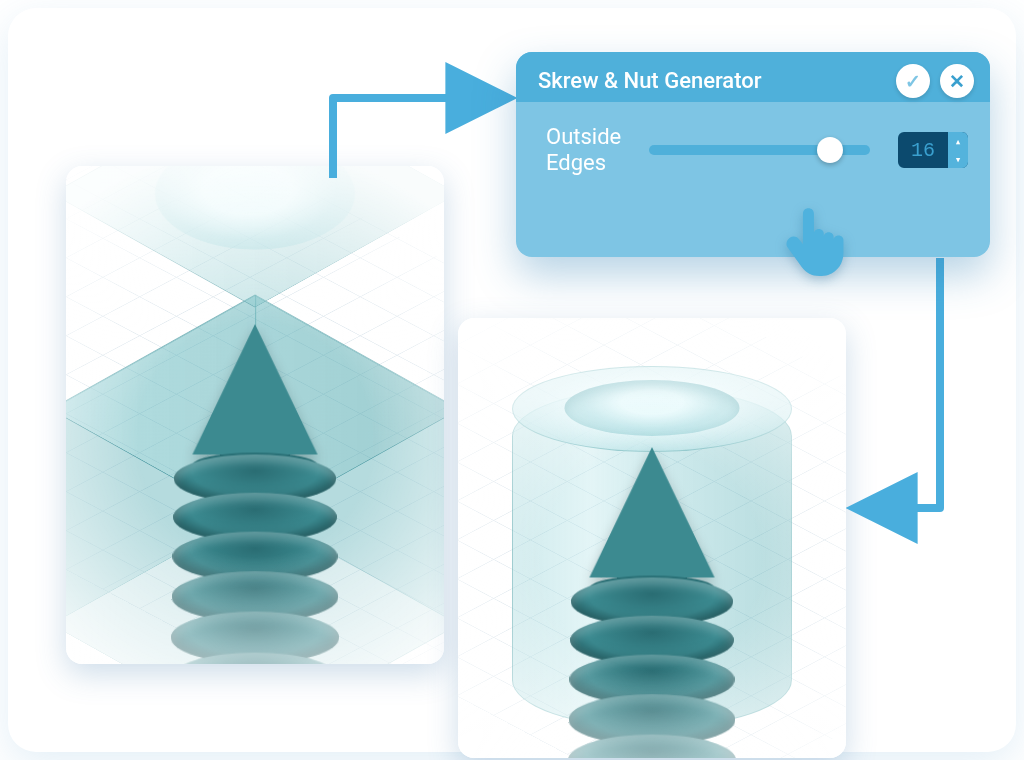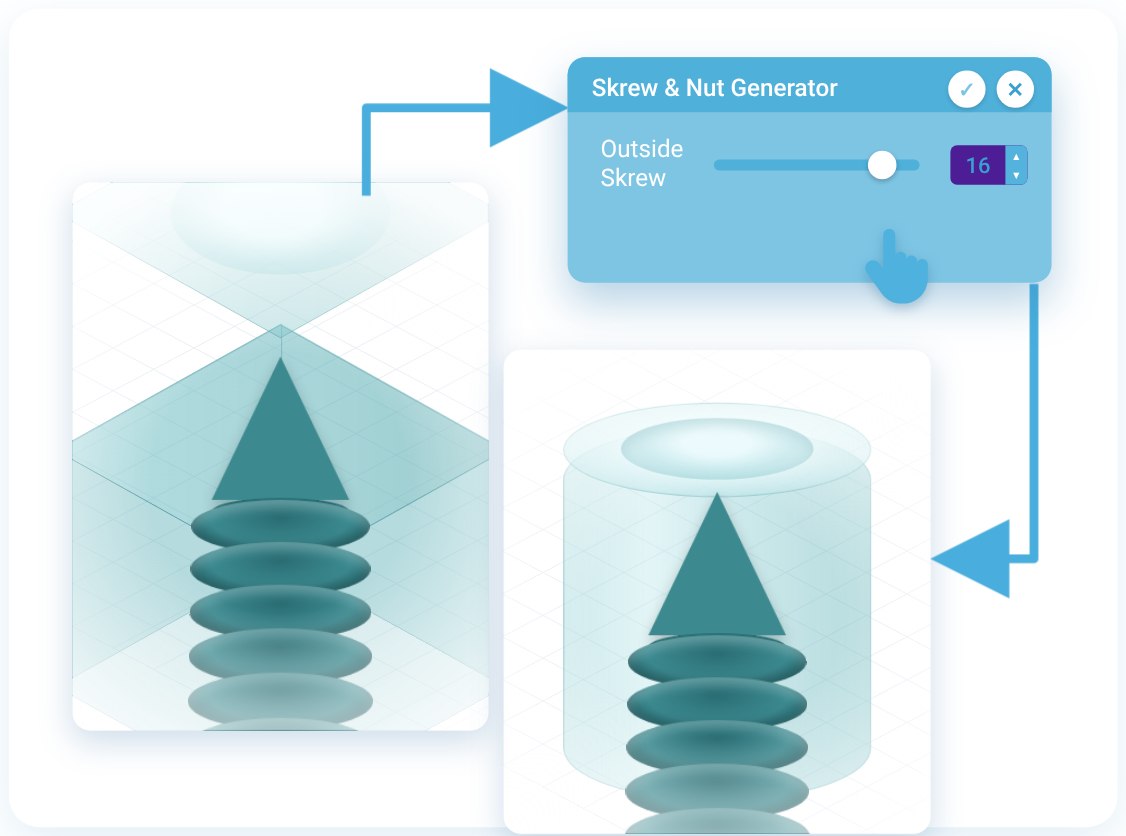--- a/index.html
+++ b/index.html
@@ -151,22 +151,22 @@
   .slider{
     position:relative; flex:1; height:10px; border-radius:5px;
     background: #4fb0da;
   }
   .slider .knob{
     position:absolute; top:50%; width:26px; height:26px; border-radius:50%;
     background:#ffffff; transform:translate(-50%,-50%);
     box-shadow: 0 2px 5px rgba(0,0,0,0.25);
   }
   .spin{
-    display:flex; align-items:stretch; background:#4c1d95; border-radius:6px;
-    height:36px; min-width:70px; overflow:hidden;
+    display:flex; align-items:stretch; background:#0c4a6e; border-radius:6px;
+    height:36px; min-width:70px; overflow:hidden;font-family:Liberation Mono, monospace;
   }
   .spin .val{
     flex:1; display:flex; align-items:center; justify-content:center;
     color:#3aa0cf; font-size:20px; font-weight:500;
   }
   .spin .arrows{
     width:20px; background:#54b3dc; display:flex; flex-direction:column;
   }
   .spin .arrows div{
     flex:1; display:flex; align-items:center; justify-content:center;
@@ -242,38 +242,38 @@
 
   <svg style="position:absolute; left:840px; top:250px; width:160px; height:290px; overflow:visible;">
     <defs>
       <marker id="ah2" viewBox="0 0 10 10" refX="8" refY="5" markerWidth="9" markerHeight="9" orient="auto">
         <path d="M0,0 L10,5 L0,10 z" fill="#49aedd"></path>
       </marker>
     </defs>
     <path d="M 92 0 L 92 250 L 12 250" fill="none" stroke="#49aedd" stroke-width="8" stroke-linejoin="round" marker-end="url(#ah2)"></path>
   </svg>
 
-  <div class="panel" style="left:508px; top:44px; width:440px;">
+  <div class="panel" style="left:508px; top:44px; width:474px;">
     <div class="panel-header">
       <div class="panel-title">
         <span>Skrew &amp; Nut Generator</span>
       </div>
       <div class="panel-actions">
         <div class="round-btn">
           <span style="color:#7ec5e4; font-weight:700; font-size:19px;">✓</span>
         </div>
         <div class="round-btn">
           <span style="color:#3aa0cf; font-weight:700; font-size:19px;">✕</span>
         </div>
       </div>
     </div>
     <div class="panel-body">
       <div class="param-label">
         <div>Outside</div>
-        <div>Skrew</div>
+        <div>Edges</div>
       </div>
       <div class="slider">
         <div class="knob" id="slider-knob" style="left: 82%;"></div>
       </div>
       <div class="spin">
         <div class="val">16</div>
         <div class="arrows">
           <div style="color:#fff; font-size:11px;">▴</div>
           <div style="color:#fff; font-size:11px;">▾</div>
         </div>

